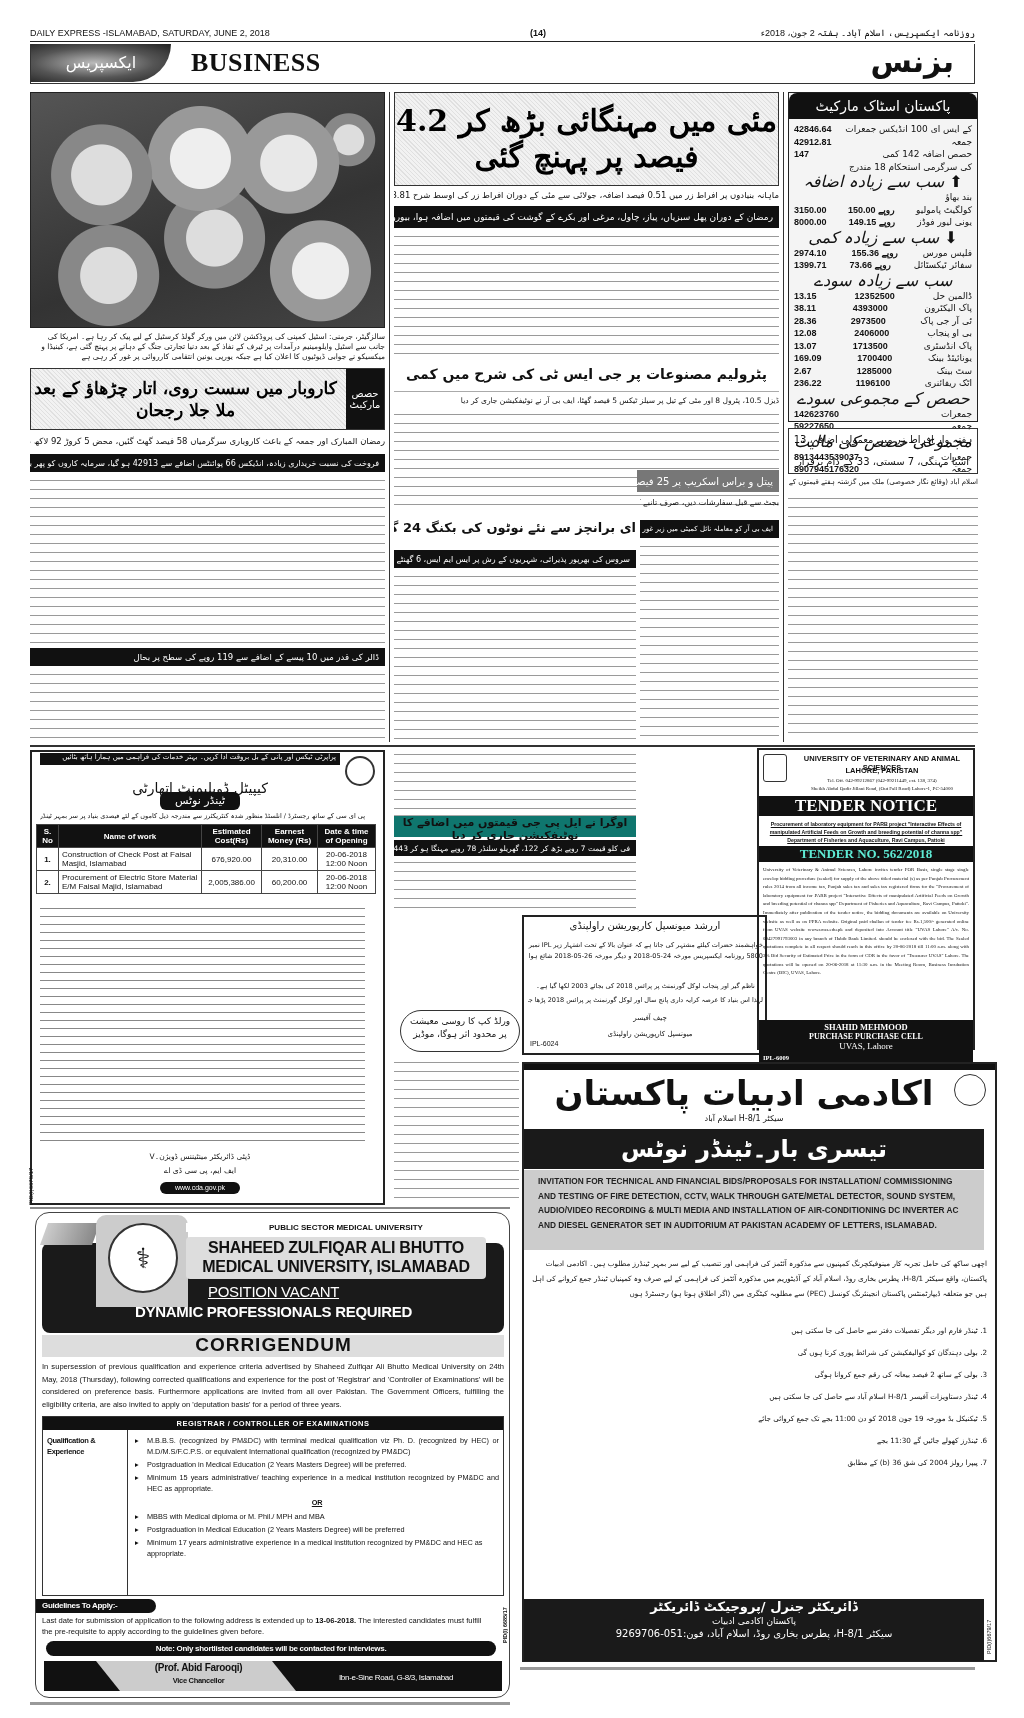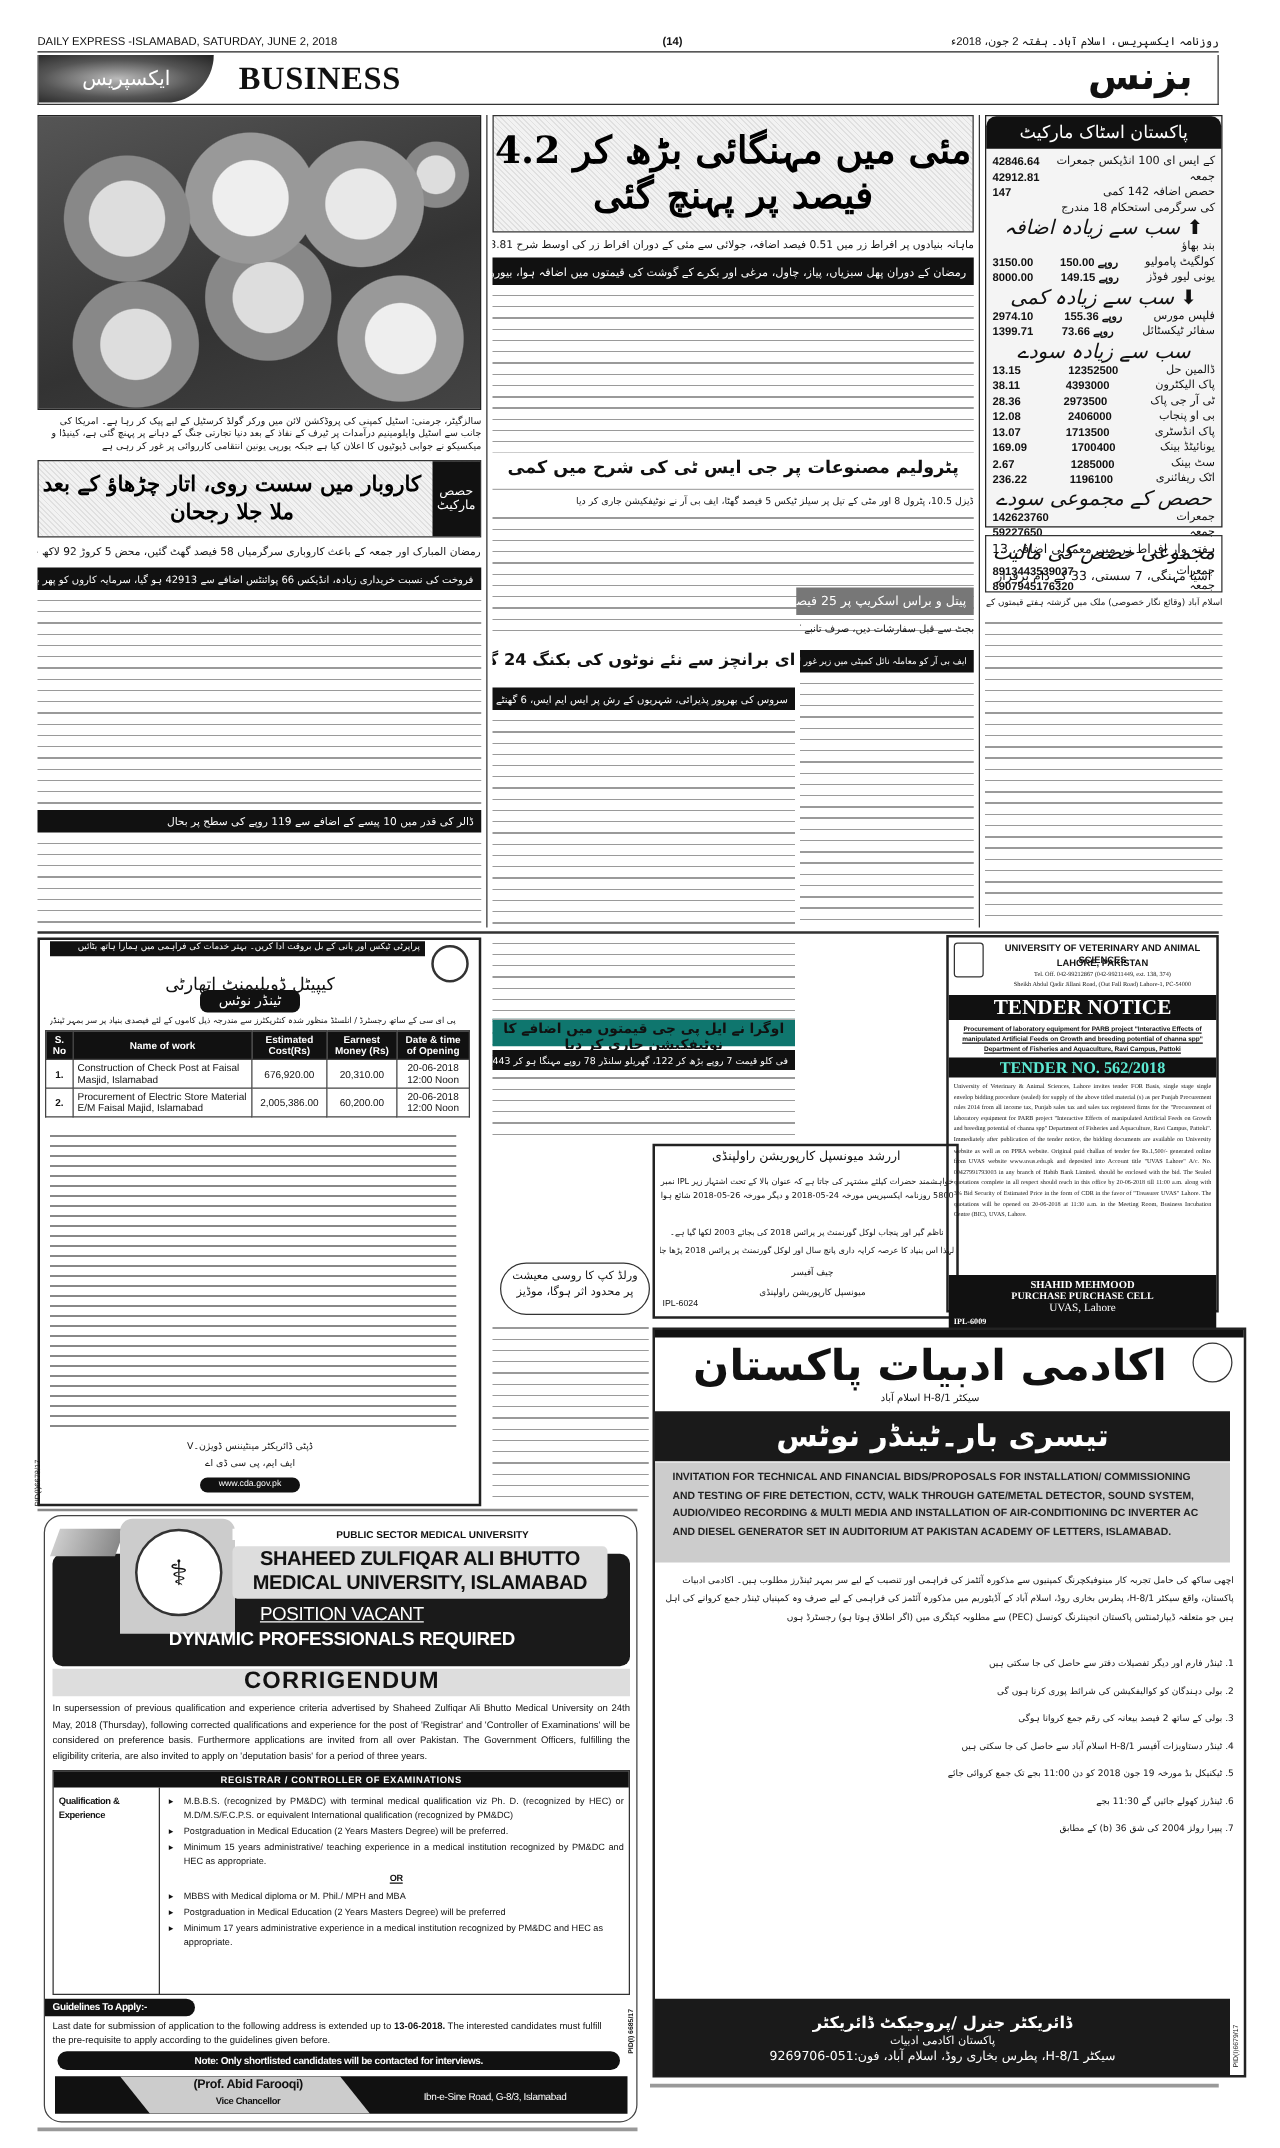--- a/index.html
+++ b/index.html
@@ -353,21 +353,21 @@
   <div class="abs urdu" style="left:8px;top:256px;width:455px;font-size:7.2px;line-height:22px;">
     <div><span>1. </span><span>ٹینڈر فارم اور دیگر تفصیلات دفتر سے حاصل کی جا سکتی ہیں</span></div>
     <div><span>2. </span><span>بولی دہندگان کو کوالیفکیشن کی شرائط پوری کرنا ہوں گی</span></div>
     <div><span>3. </span><span>بولی کے ساتھ 2 فیصد بیعانہ کی رقم جمع کروانا ہوگی</span></div>
     <div><span>4. </span><span>ٹینڈر دستاویزات آفیسر H-8/1 اسلام آباد سے حاصل کی جا سکتی ہیں</span></div>
     <div><span>5. </span><span>ٹیکنیکل بڈ مورخہ 19 جون 2018 کو دن 11:00 بجے تک جمع کروائی جائے</span></div>
     <div><span>6. </span><span>ٹینڈرز کھولے جائیں گے 11:30 بجے</span></div>
     <div><span>7. </span><span>پیپرا رولز 2004 کی شق 36 (b) کے مطابق</span></div>
   </div>
   <div class="abs" style="left:0;top:535px;width:460px;height:62px;background:#1a1a1a;color:#fff;">
-    <div class="urdu" style="text-align:center;font-size:13px;font-weight:bold;padding-top:12px;">ڈائریکٹر جنرل /پروجیکٹ ڈائریکٹر</div>
+    <div class="urdu" style="text-align:center;font-size:13px;font-weight:bold;padding-top:0;">ڈائریکٹر جنرل /پروجیکٹ ڈائریکٹر</div>
     <div class="urdu" style="text-align:center;font-size:9px;padding-top:2px;">پاکستان اکادمی ادبیات</div>
     <div class="urdu" style="text-align:center;font-size:10px;padding-top:2px;">سیکٹر H-8/1، پطرس بخاری روڈ، اسلام آباد، فون:051-9269706</div>
   </div>
   <div class="abs" style="left:462px;top:530px;width:8px;height:60px;font-size:5.5px;writing-mode:vertical-rl;transform:rotate(180deg);font-family:'Liberation Sans',sans-serif;">PID(I)6679/17</div>
 </div>
 
 <div class="abs col-rule" style="left:30px;top:1207px;width:480px;height:2px;background:#888;"></div>
 <div class="abs col-rule" style="left:520px;top:1667px;width:455px;height:3px;background:#999;"></div>
 <div class="abs col-rule" style="left:30px;top:1702px;width:480px;height:3px;background:#999;"></div>
 

